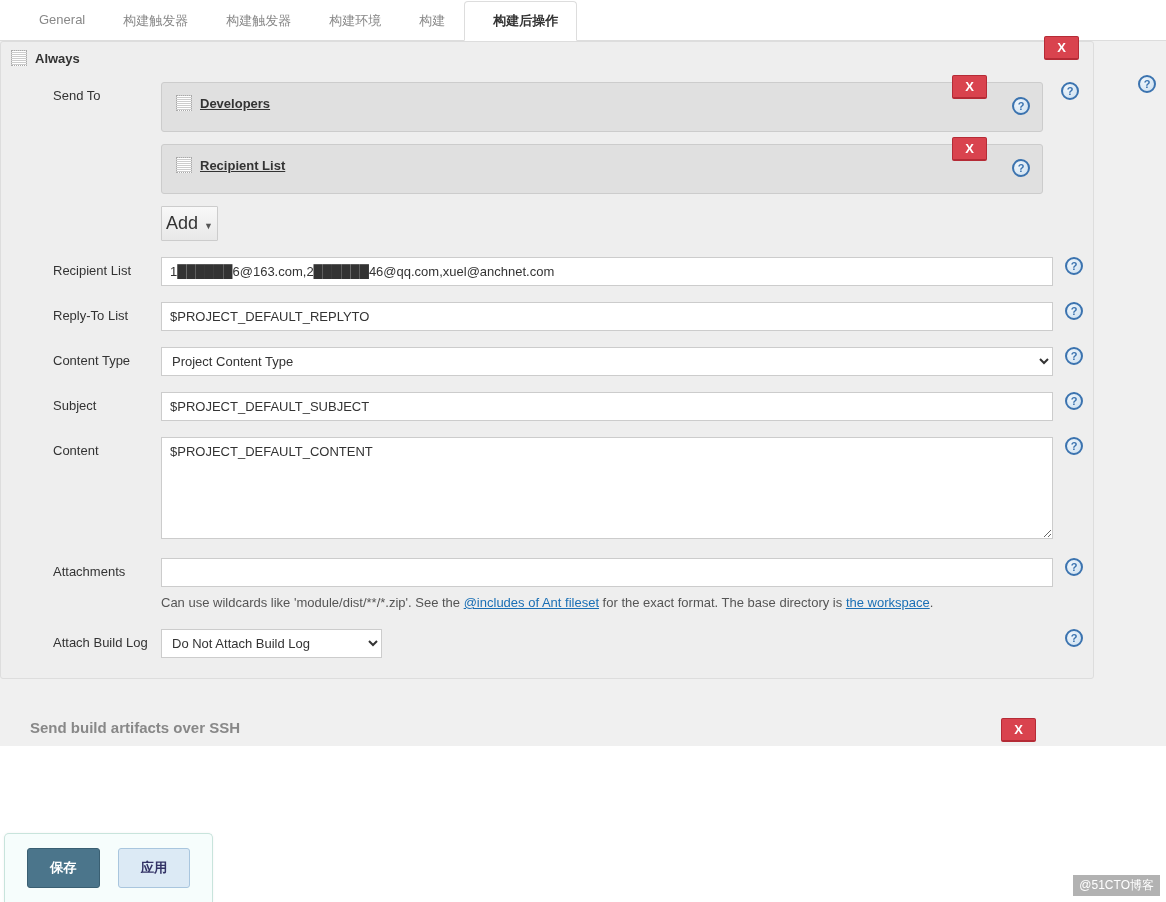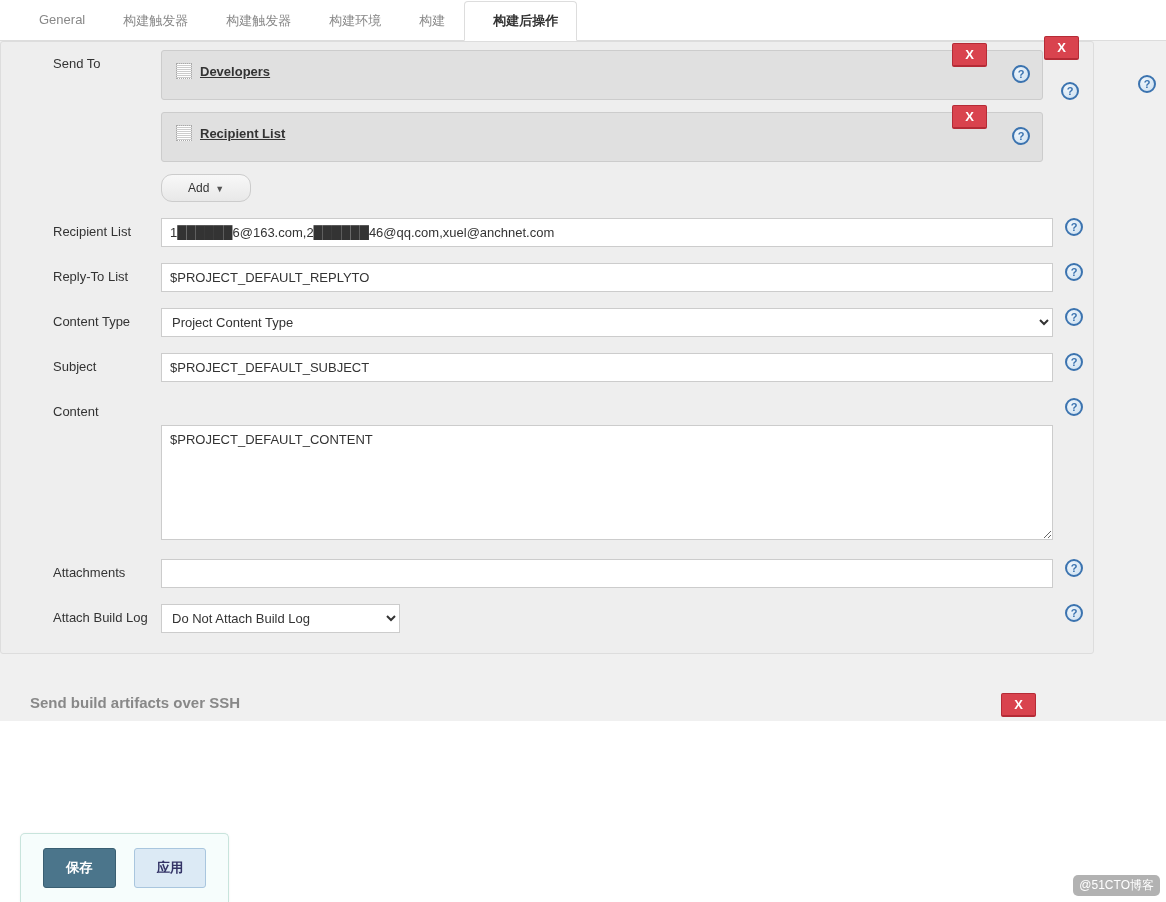--- a/index.html
+++ b/index.html
@@ -18,36 +18,36 @@
 .head-row { display: flex; align-items: center; padding: 8px 0 8px 10px; }
 .head-title { font-weight: bold; }
 .drag-icon { width: 16px; height: 16px; border: 1px dotted #aaa; margin-right: 8px; background: repeating-linear-gradient(0deg,#ccc,#ccc 1px,#fff 1px,#fff 2px); display: inline-block; }
 .help-icon { width: 18px; height: 18px; display: inline-flex; align-items: center; justify-content: center; border-radius: 50%; border: 2px solid #3b73af; color: #3b73af; font-weight: bold; font-size: 11px; margin-left: 6px; cursor: pointer; flex-shrink: 0; background: radial-gradient(circle at 30% 30%, #eef5fb, #cde0f0); }
 .delete-btn { background: #d9434e; color: #fff; padding: 3px 12px; border: 1px solid #b52b36; border-bottom-width: 2px; cursor: pointer; font-weight: bold; border-radius: 2px; }
 .sendto-item { background: #e0e0e0; border: 1px solid #ccc; border-radius: 3px; margin-bottom: 12px; position: relative; padding: 12px 10px 20px 14px; display: flex; align-items: center; }
 .sendto-item .delete-btn { position: absolute; top: -8px; right: 55px; }
 .sendto-item .help-icon { position: absolute; right: 12px; top: 14px; }
 .sendto-title { font-weight: bold; color: #333; text-decoration: underline; }
 input[type=text], select, textarea { border: 1px solid #ccc; padding: 6px 8px; font-size: 13px; width: 100%; background: #fff; color: #333; font-family: inherit; }
-textarea { height: 115px; resize: both; margin-top: 27px; }
+textarea { height: 102px; resize: both; }
 select { padding: 5px 6px; }
-.small-select { width: 239px; }
-.btn { background: linear-gradient(#f8f8f8,#e8e8e8); border: 1px solid #ccc; border-radius: 11px; padding: 6px 26px; cursor: pointer; color: #333; font-size: 12px; }
+.small-select { width: 221px; }
+.btn { background: linear-gradient(#f8f8f8,#e8e8e8); border: 1px solid #ccc; border-radius: 1px; padding: 6px 4px; cursor: pointer; color: #333; font-size: 18px; }
 .help-text { color: #555; font-size: 13px; line-height: 1.5; margin-top: 6px; }
 .help-text a { color: #1a6fb5; text-decoration: underline; }
 .right-help-col { display: flex; align-items: flex-start; gap: 6px; }
 .field-wrap { flex: 1; }
 .main-outer { position: relative; padding-right: 60px; }
-.bottom-bar { position: fixed; bottom: 0; left: 20px; background: #f6fdfc; border: 1px solid #c8e4dc; border-bottom: none; border-radius: 5px 5px 0 0; padding: 14px 22px; display: flex; gap: 18px; box-shadow: 0 0 3px rgba(0,0,0,0.05); }
+.bottom-bar { position: fixed; bottom: 0; left: 4px; background: #f6fdfc; border: 1px solid #c8e4dc; border-bottom: none; border-radius: 5px 5px 0 0; padding: 14px 22px; display: flex; gap: 18px; box-shadow: 0 0 3px rgba(0,0,0,0.05); }
 .btn-primary { background: #4b758b; color: #fff; border: 1px solid #3a5f72; padding: 10px 22px; font-weight: bold; cursor: pointer; border-radius: 3px; }
 .btn-secondary { background: #dceaf5; color: #336; border: 1px solid #a9c6de; padding: 10px 22px; font-weight: bold; cursor: pointer; border-radius: 3px; }
 .next-section { color: #888; font-weight: bold; padding: 20px 0 10px 30px; font-size: 15px; }
 .trigger-body { padding-left: 30px; }
 .delete-next { position: absolute; right: 70px; bottom: 4px; }
-.watermark { position: fixed; right: 6px; bottom: 6px; color: #fff; background: rgba(0,0,0,0.3); padding: 2px 6px; font-size: 12px; border-radius: 5px; }
+.watermark { position: fixed; right: 6px; bottom: 6px; color: #fff; background: rgba(0,0,0,0.3); padding: 2px 6px; font-size: 12px; border-radius: 0; }
 .arrow-down::after { content: "▼"; font-size: 9px; margin-left: 6px; color: #555; }
 </style>
 </head>
 <body>
 
 <div class="tabs">
   <div class="tab">General</div>
   <div class="tab">构建触发器</div>
   <div class="tab">构建触发器</div>
   <div class="tab">构建环境</div>
@@ -59,20 +59,24 @@
 
   <div class="main main-outer">
 
     <span class="help-icon" style="position:absolute; right:10px; top:34px;">?</span>
 
     <div class="config-block" style="margin-top:0; position:relative;">
 
       <span class="delete-btn" style="position:absolute; top:-6px; right:14px;">X</span>
       <span class="help-icon" style="position:absolute; top:40px; right:14px;">?</span>
 
+      <div class="head-row">
+        <span class="drag-icon"></span>
+        <span class="head-title">Always</span>
+      </div>
 
       <div class="trigger-body">
 
         <div class="row">
           <div class="row-label">Send To</div>
           <div class="row-body" style="padding-right:50px;">
             <div class="sendto-item">
               <span class="drag-icon"></span>
               <span class="sendto-title">Developers</span>
               <span class="delete-btn">X</span>
@@ -126,20 +130,23 @@
             <div class="field-wrap"><textarea style="">$PROJECT_DEFAULT_CONTENT</textarea></div>
             <span class="help-icon">?</span>
           </div>
         </div>
 
         <div class="row">
           <div class="row-label">Attachments</div>
           <div class="row-body right-help-col">
             <div class="field-wrap">
               <input type="text" value="" style="">
+              <div class="help-text">
+                <span>Can use wildcards like 'module/dist/**/*.zip'. See the </span><a href="#">@includes of Ant fileset</a><span> for the exact format. The base directory is </span><a href="#">the workspace</a><span>.</span>
+              </div>
             </div>
             <span class="help-icon">?</span>
           </div>
         </div>
 
         <div class="row">
           <div class="row-label">Attach Build Log</div>
           <div class="row-body right-help-col">
             <div class="field-wrap"><select class="small-select"><option>Do Not Attach Build Log</option></select></div>
             <span class="help-icon">?</span>

